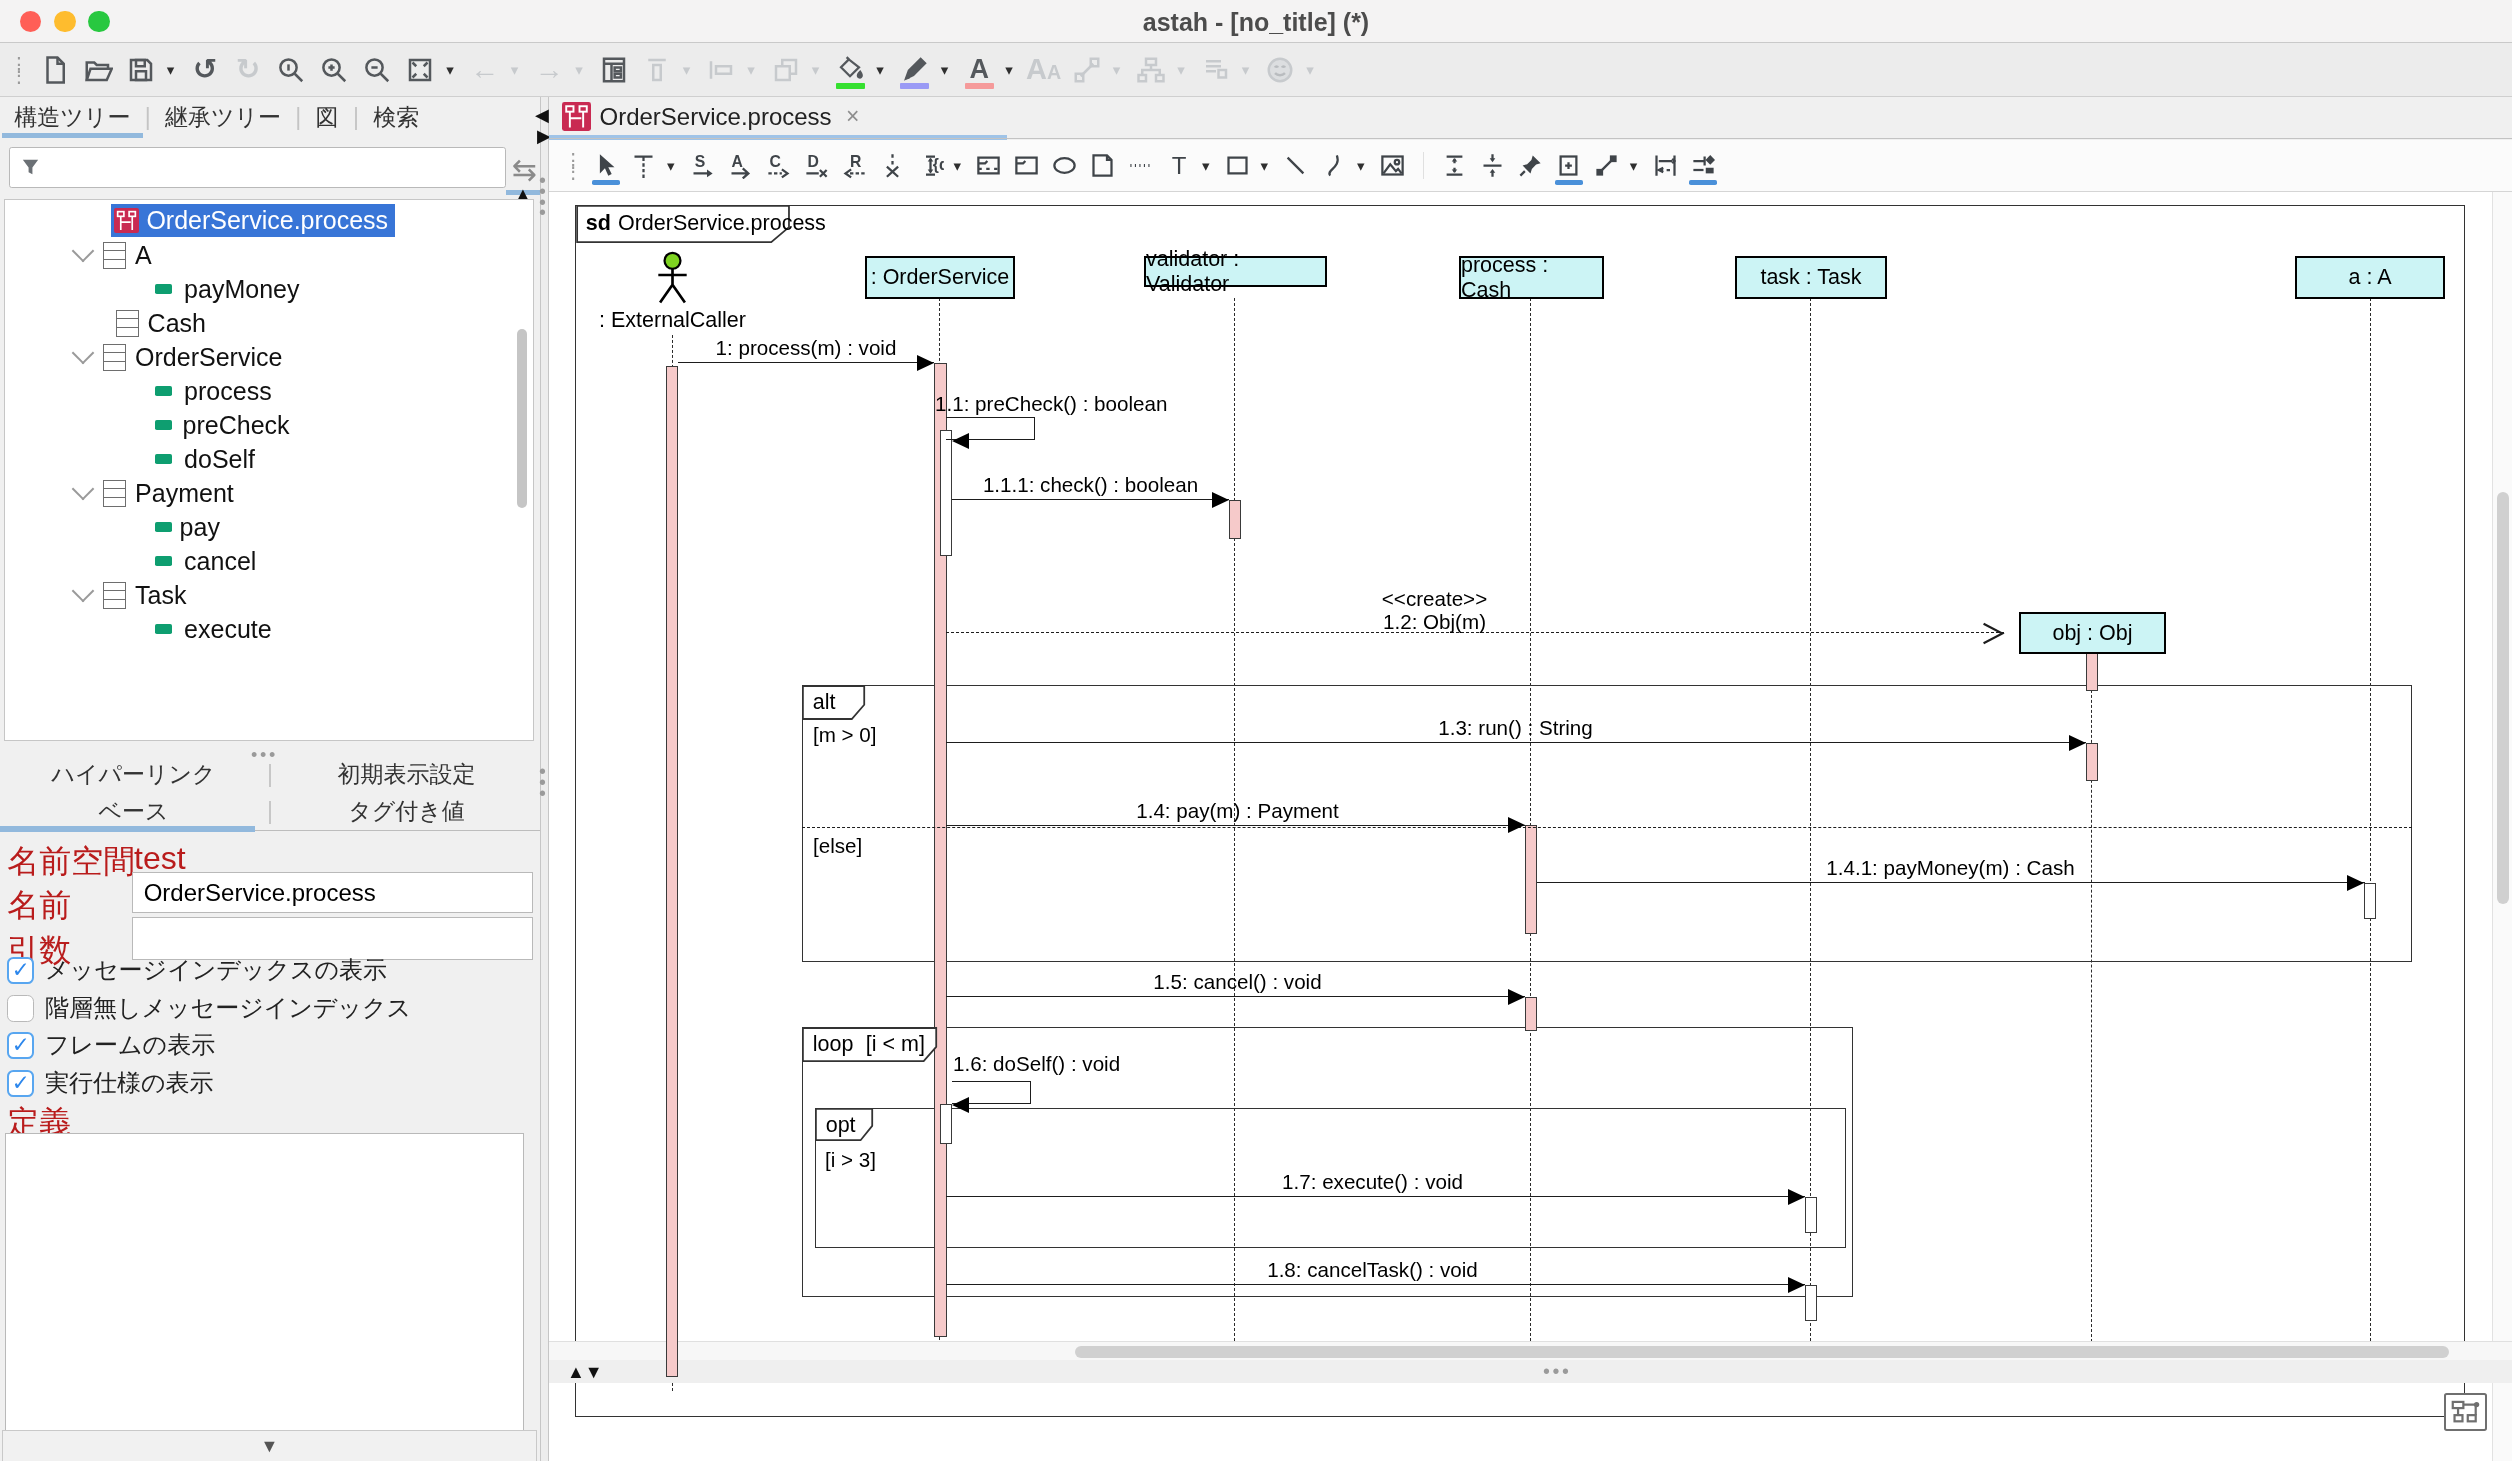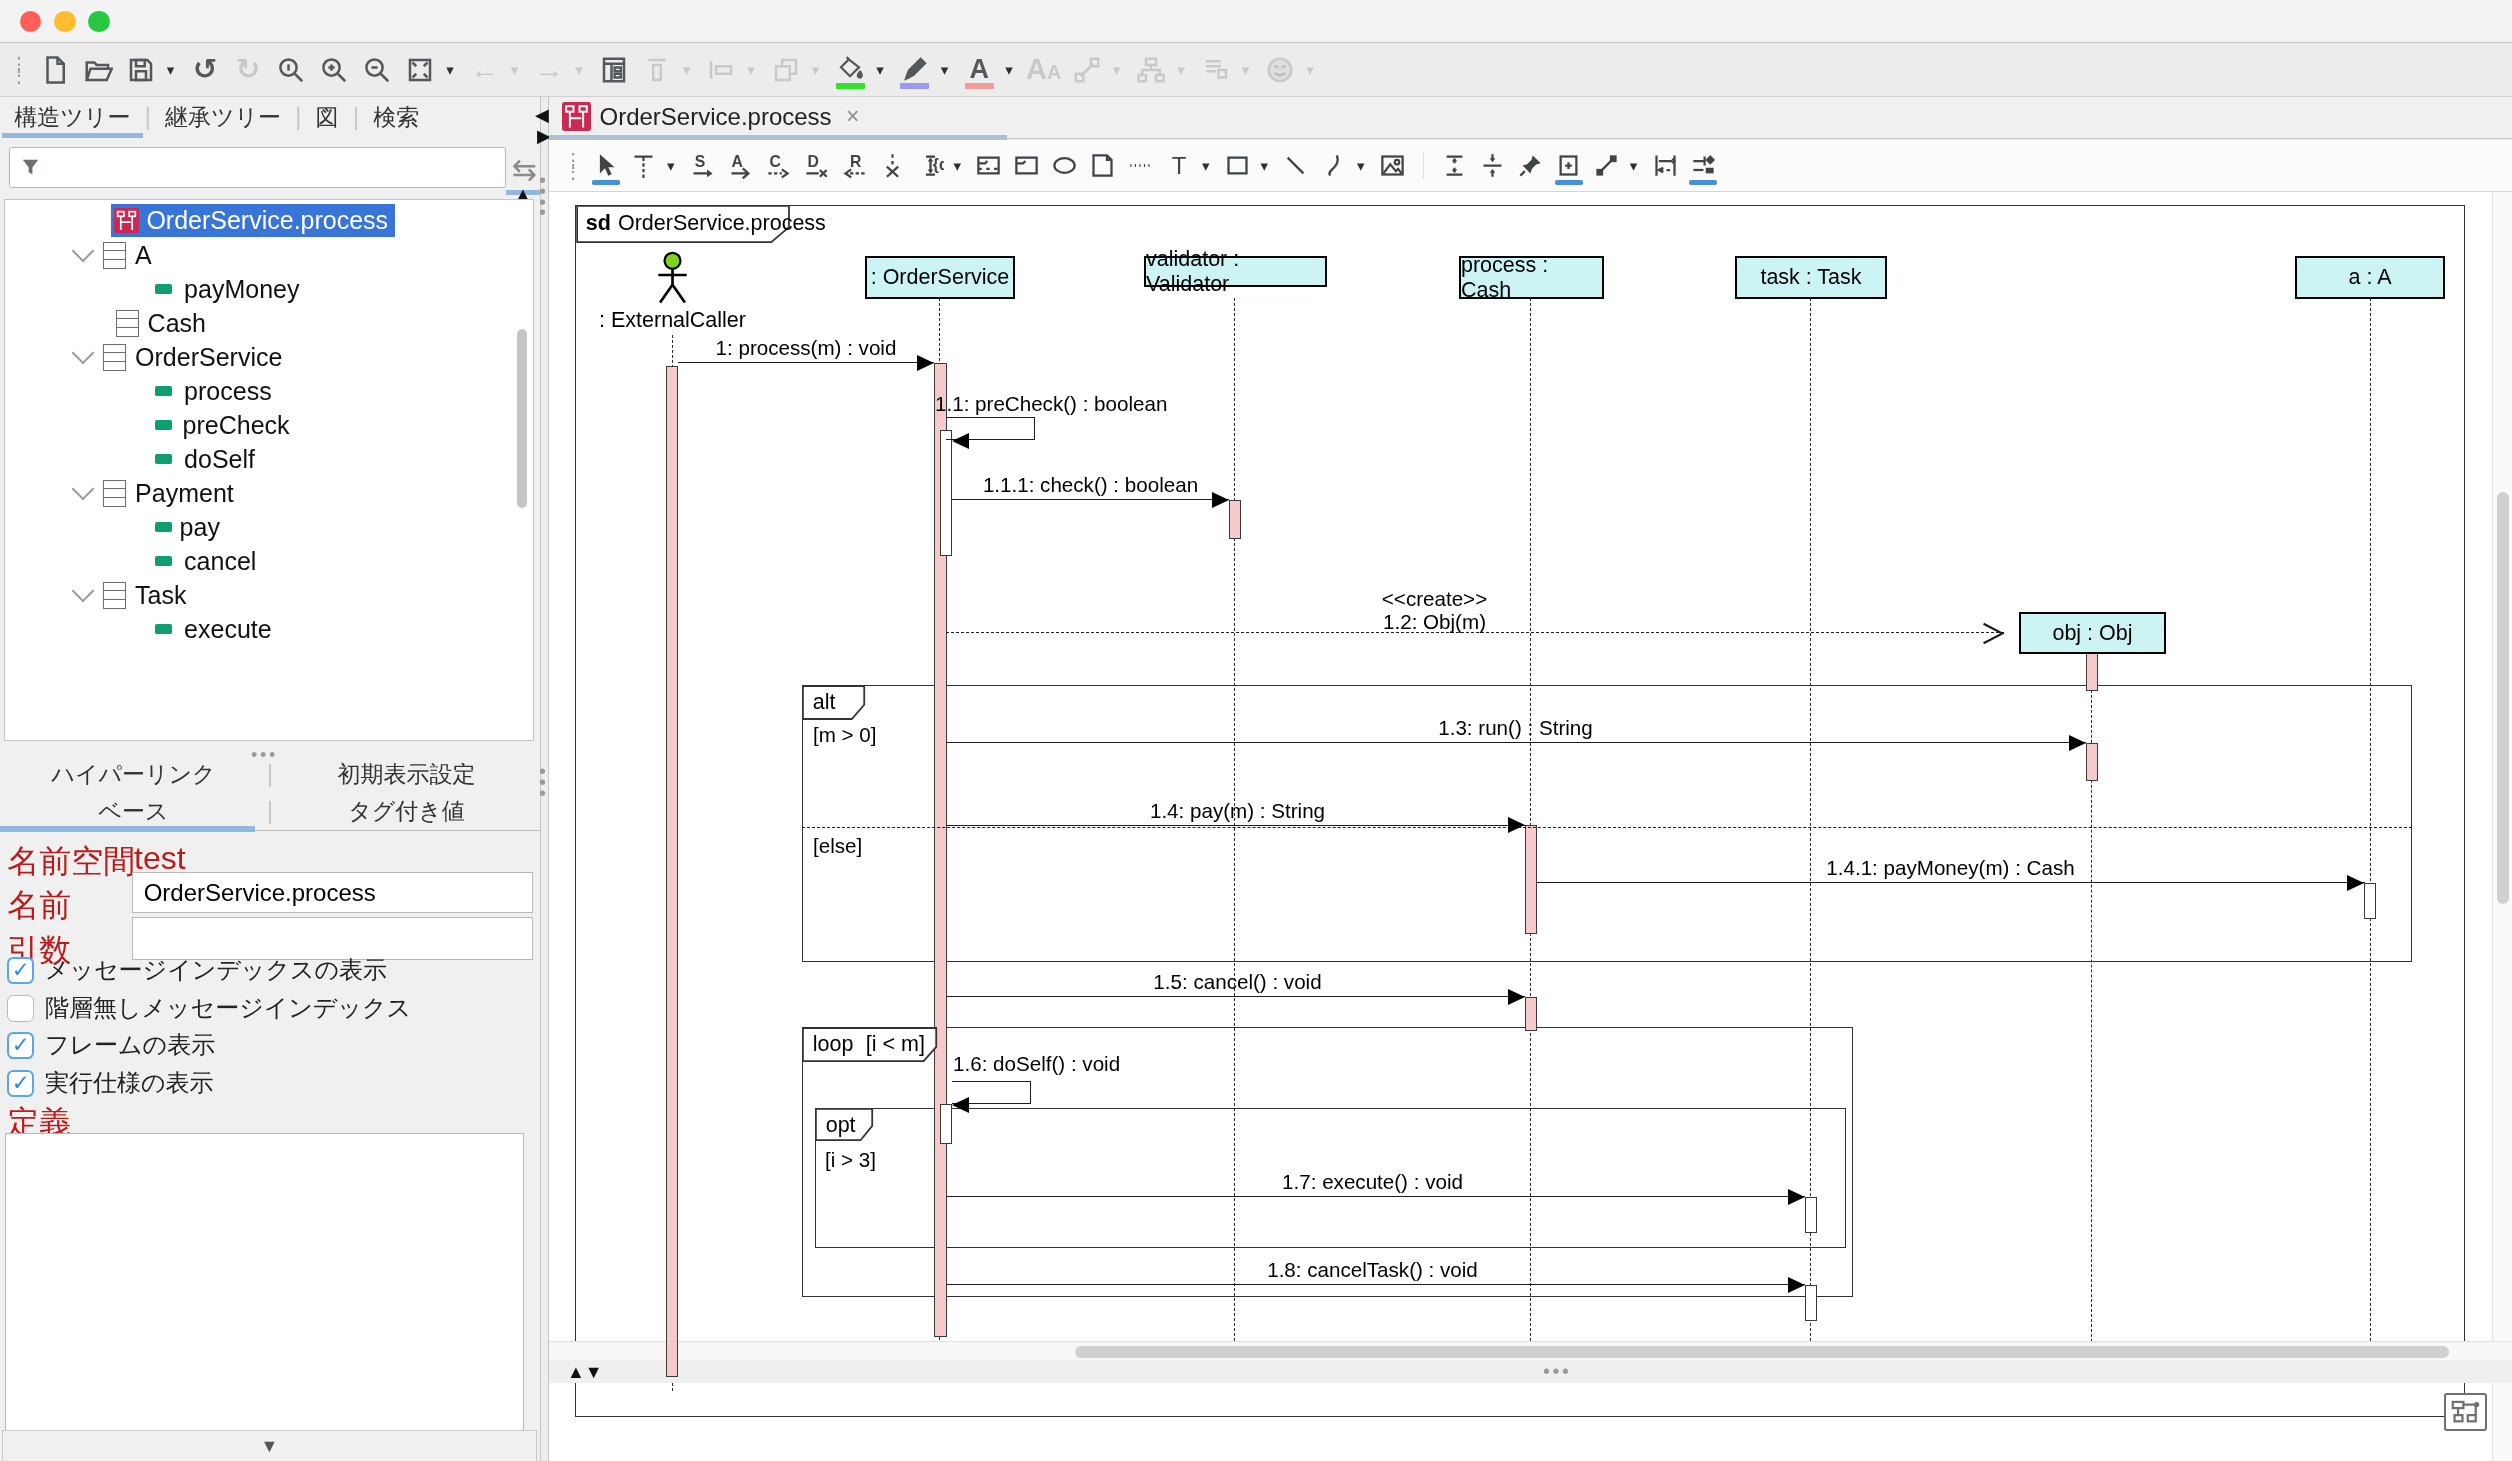--- a/index.html
+++ b/index.html
@@ -98,20 +98,21 @@
 </style>
 </head>
 <body>
 
 <div class="win">
 
   <div class="abs titlebar">
     <div class="abs tl" style="left:19.7px;background:#ff5f57"></div>
     <div class="abs tl" style="left:54px;background:#febc2e"></div>
     <div class="abs tl" style="left:88px;background:#28c840"></div>
+    <div class="abs title">astah - [no_title] (*)</div>
   </div>
 
   <div class="abs mtoolbar">
     <span class="vdots">⋮<br>⋮</span>
     <span class="mi">
         <svg width="30" height="30" viewBox="0 0 24 24">
           <path d="M6 2h8l5 5v15H6z"></path>
           <path d="M14 2v5h5"></path>
         </svg>
       </span>
@@ -681,21 +682,21 @@
         </svg>
       <div class="abs mlabel c" style="left:787px;top:395px;width:197px">&lt;&lt;create&gt;&gt;</div>
       <div class="abs mlabel c" style="left:787px;top:418px;width:197px">1.2: Obj(m)</div>
 
       <div class="abs mline" style="left:397px;top:550px;width:1140px"></div>
       <div class="abs ah r" style="left:1520px;top:543px"></div>
       <div class="abs mlabel c" style="left:698px;top:524px;width:537px">1.3: run() : String</div>
 
       <div class="abs mline" style="left:397px;top:633px;width:579px"></div>
       <div class="abs ah r" style="left:959px;top:625px"></div>
-      <div class="abs mlabel c" style="left:447px;top:607px;width:483px">1.4: pay(m) : String</div>
+      <div class="abs mlabel c" style="left:447px;top:607px;width:483px">1.4: pay(m) : Payment</div>
 
       <div class="abs mline" style="left:988px;top:690px;width:828px"></div>
       <div class="abs ah r" style="left:1798px;top:683px"></div>
       <div class="abs mlabel c" style="left:1133px;top:664px;width:537px">1.4.1: payMoney(m) : Cash</div>
 
       <div class="abs mline" style="left:397px;top:804px;width:579px"></div>
       <div class="abs ah r" style="left:959px;top:797px"></div>
       <div class="abs mlabel c" style="left:447px;top:778px;width:483px">1.5: cancel() : void</div>
 
       <div class="abs selfmsg" style="left:403px;top:889px;width:79px;height:23px"></div>

